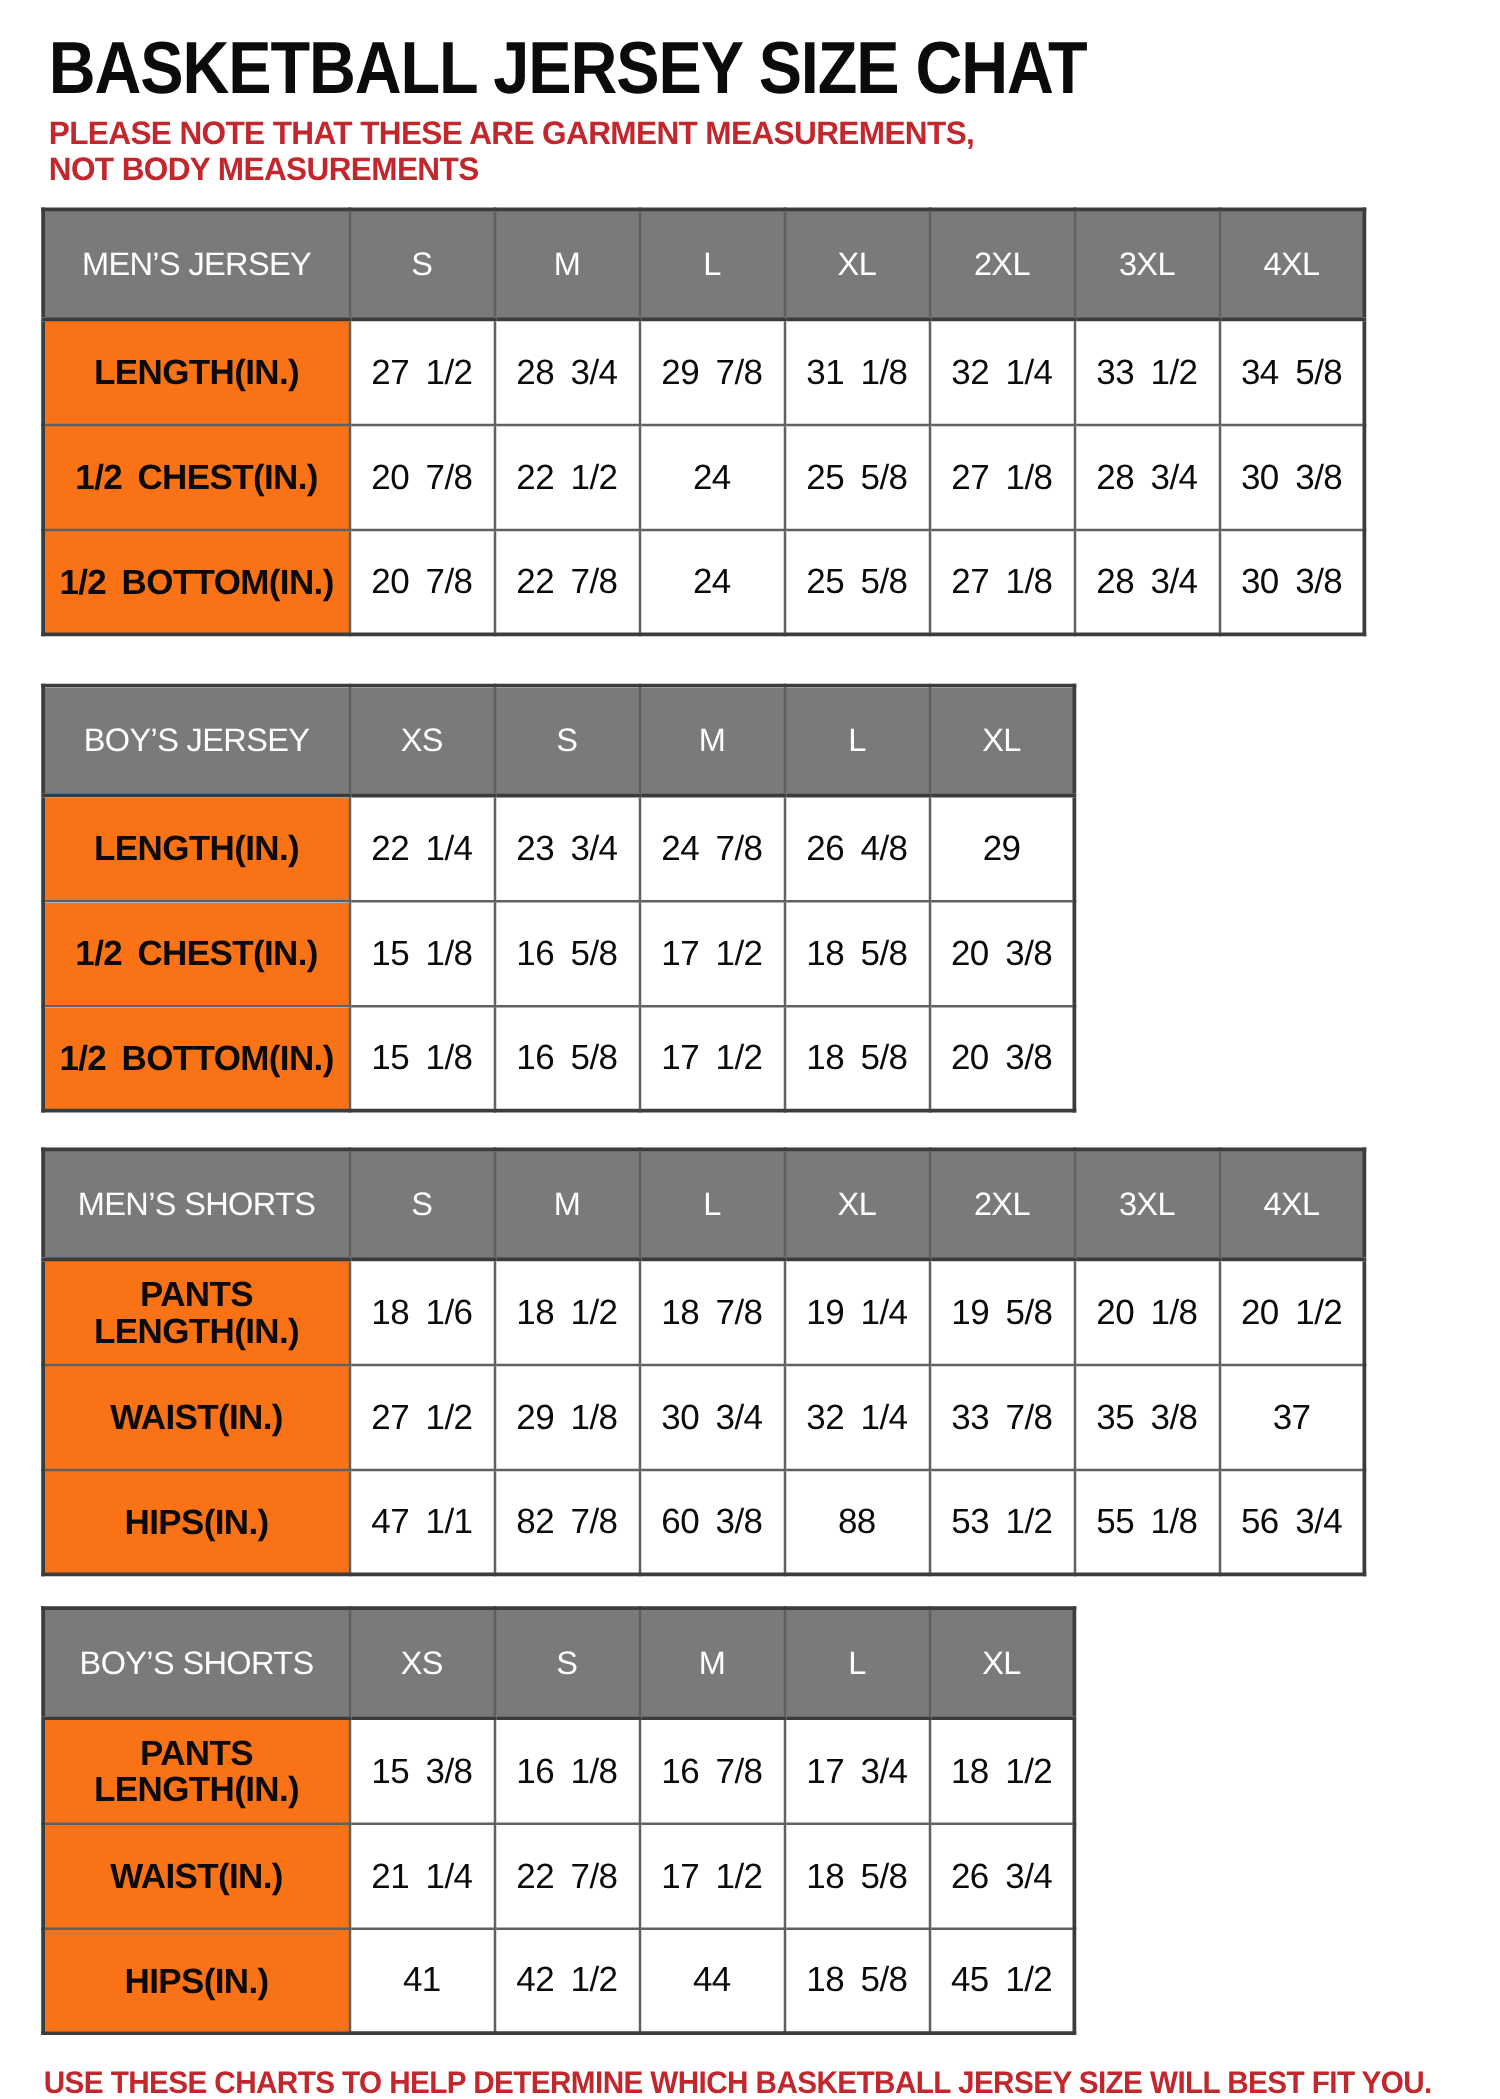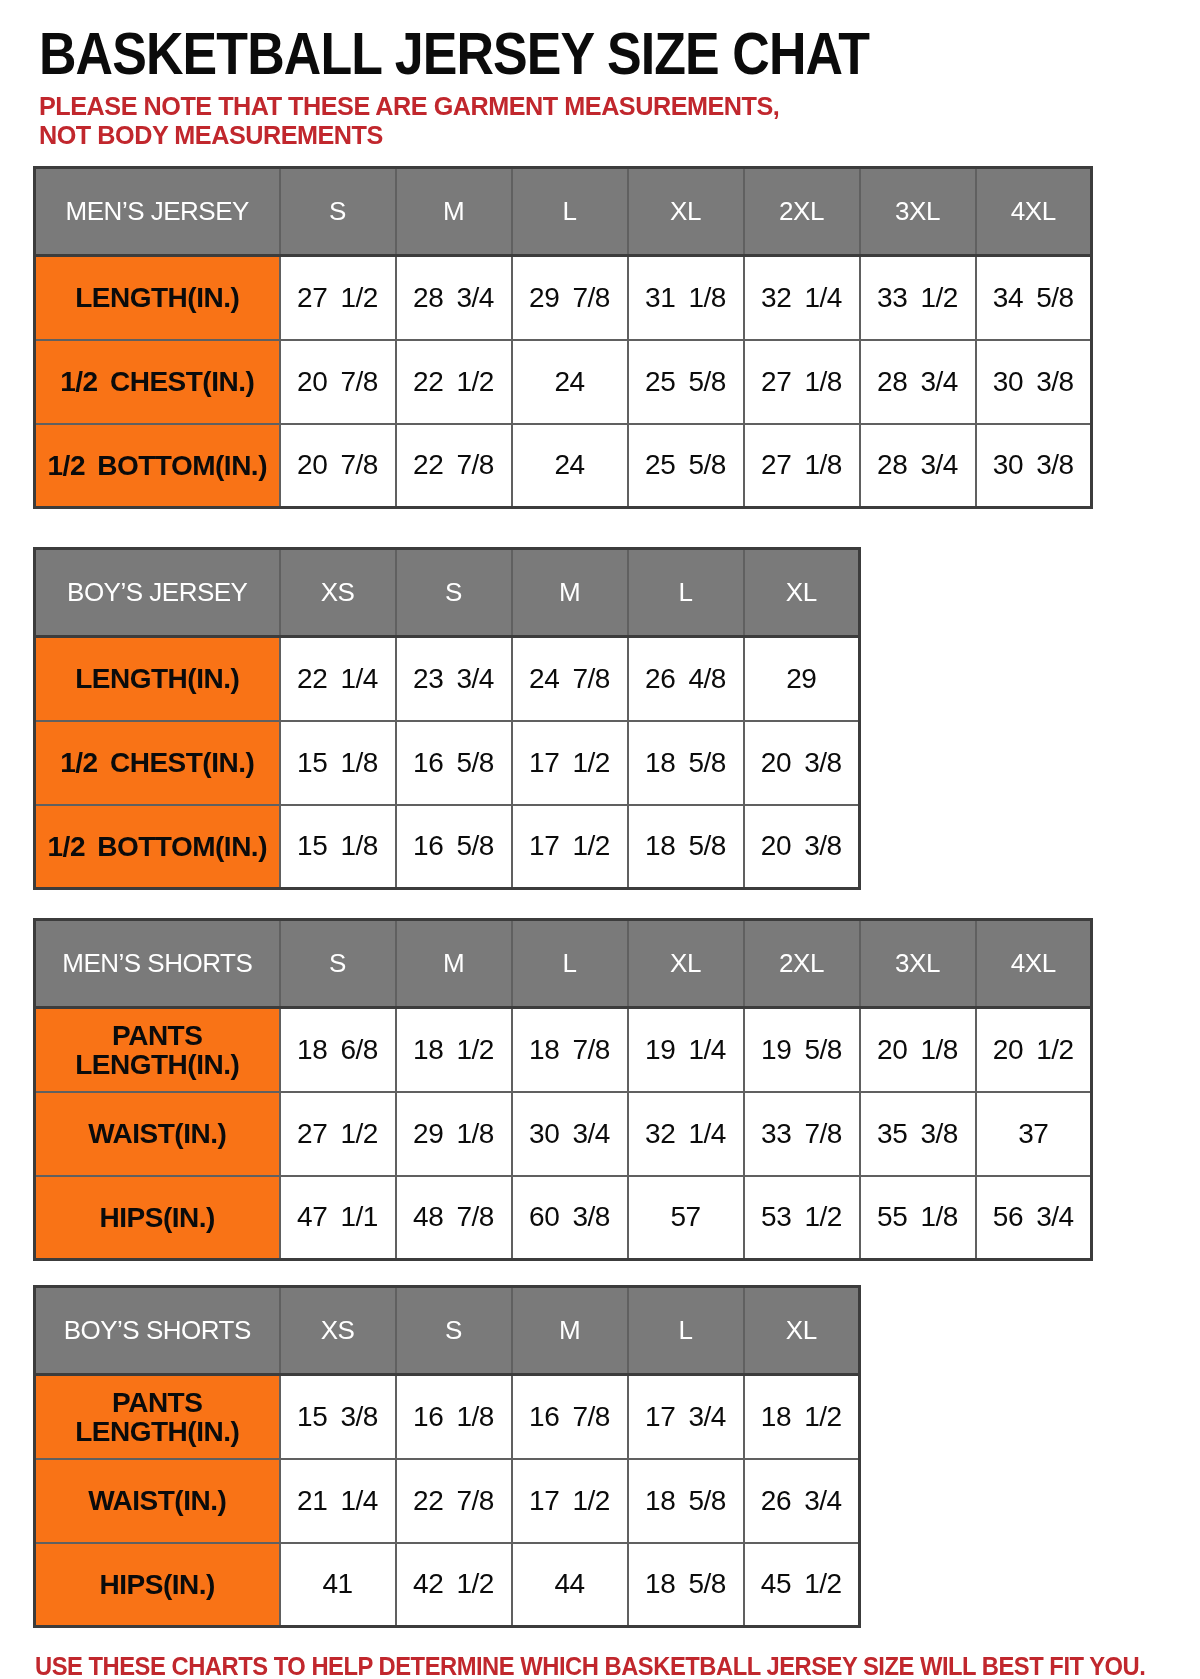--- a/index.html
+++ b/index.html
@@ -229,44 +229,44 @@
             <th>L</th>
             <th>XL</th>
             <th>2XL</th>
             <th>3XL</th>
             <th>4XL</th>
           </tr>
         </thead>
         <tbody>
           <tr>
             <th class="row-label">PANTS LENGTH(IN.)</th>
-            <td class="value">18 6/8</td>
+            <td class="value">18 1/6</td>
             <td class="value">18 1/2</td>
             <td class="value">18 7/8</td>
             <td class="value">19 1/4</td>
             <td class="value">19 5/8</td>
             <td class="value">20 1/8</td>
             <td class="value">20 1/2</td>
           </tr>
           <tr>
             <th class="row-label">WAIST(IN.)</th>
             <td class="value">27 1/2</td>
             <td class="value">29 1/8</td>
             <td class="value">30 3/4</td>
             <td class="value">32 1/4</td>
             <td class="value">33 7/8</td>
             <td class="value">35 3/8</td>
             <td class="value">37</td>
           </tr>
           <tr>
             <th class="row-label">HIPS(IN.)</th>
             <td class="value">47 1/1</td>
-            <td class="value">48 7/8</td>
+            <td class="value">82 7/8</td>
             <td class="value">60 3/8</td>
-            <td class="value">57</td>
+            <td class="value">88</td>
             <td class="value">53 1/2</td>
             <td class="value">55 1/8</td>
             <td class="value">56 3/4</td>
           </tr>
         </tbody>
       </table>
       <table class="size-table" style="width: 825px; border-radius: 26px;">
         <colgroup>
           <col style="width: 245px;">
           <col style="width: 116px;">

